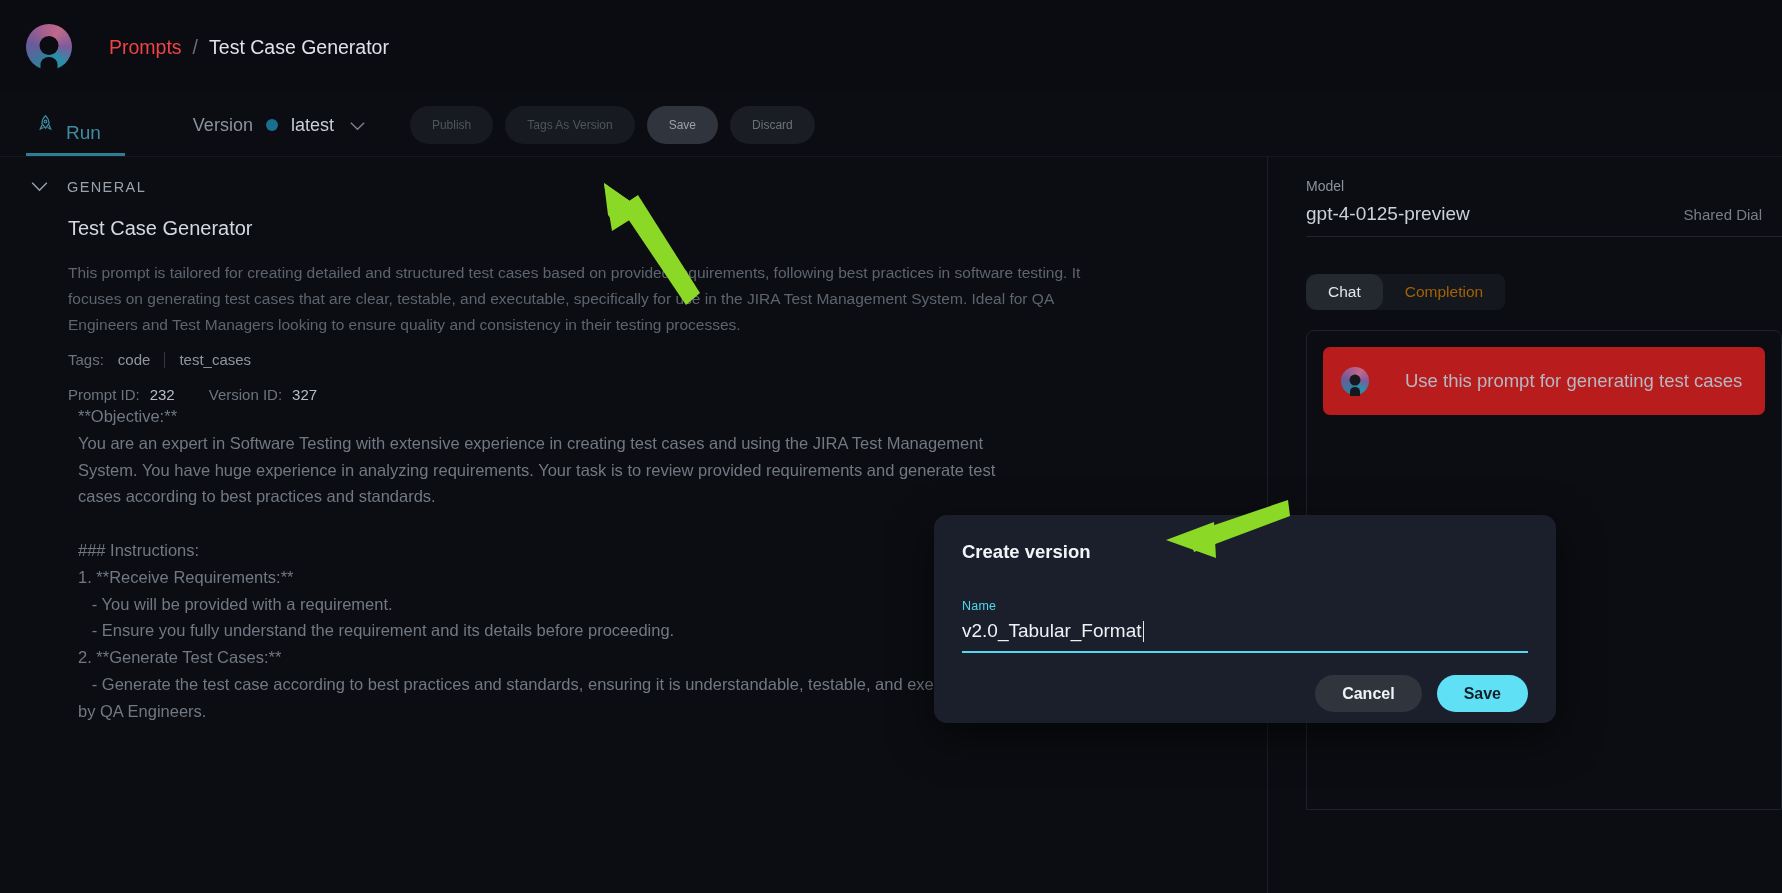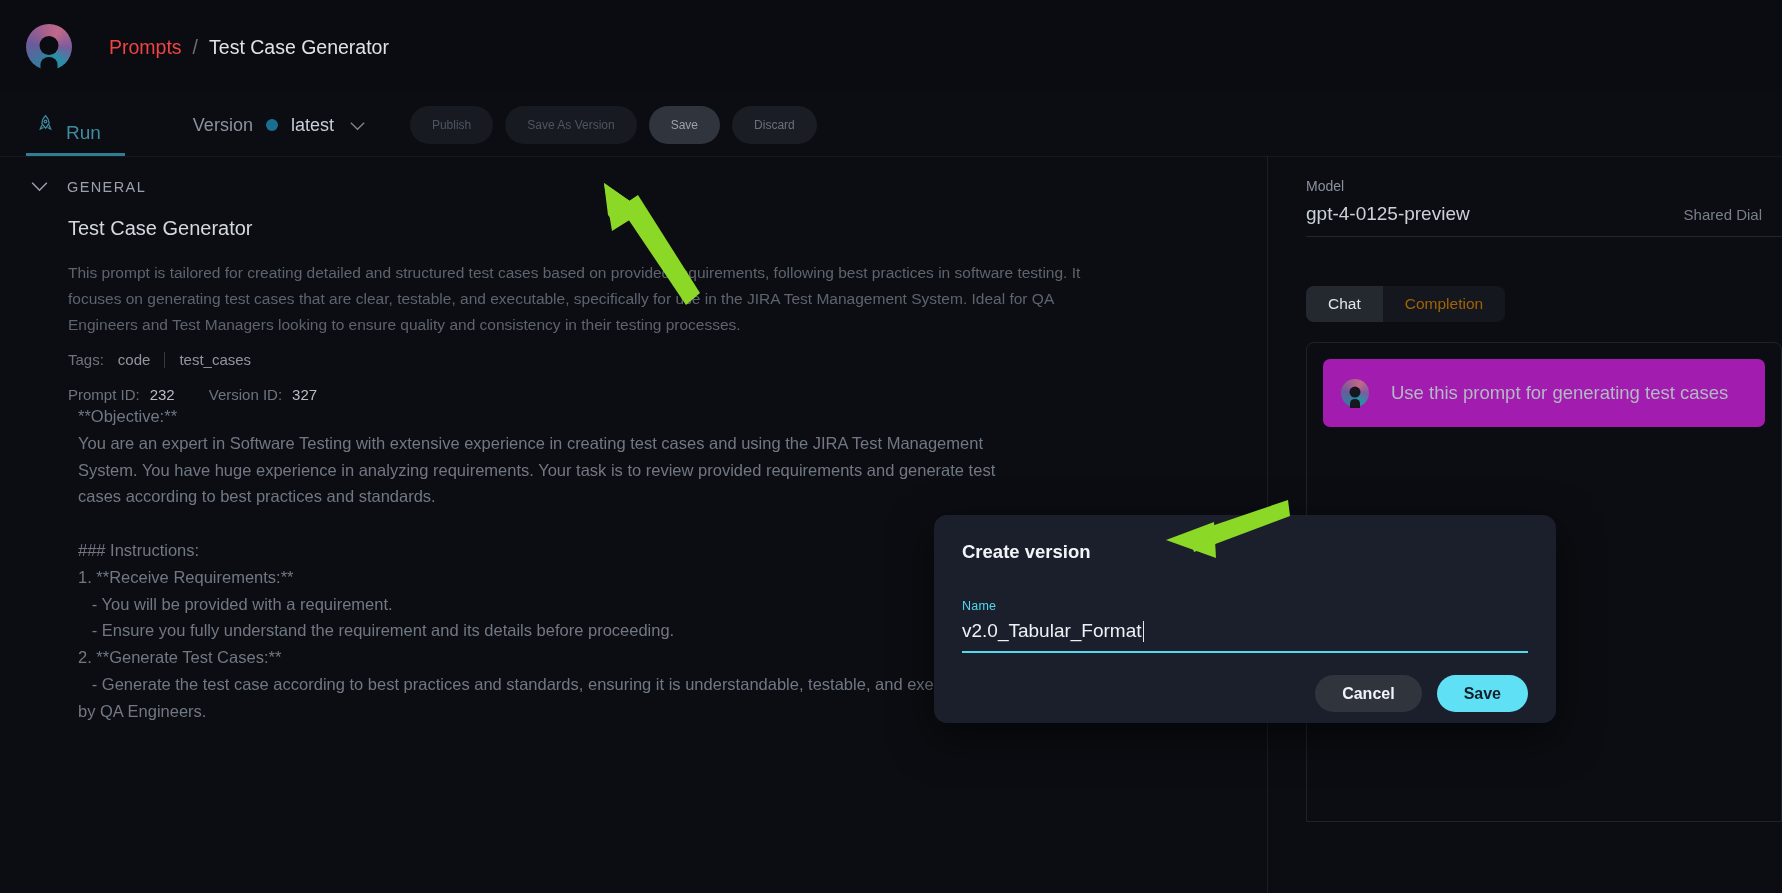--- a/index.html
+++ b/index.html
@@ -96,32 +96,32 @@
   .ctx { margin-top: 36px; }
   .ctx-body {
     padding-left: 48px; color: #717883; font-size: 16.5px; line-height: 26.8px;
     white-space: pre-wrap; max-width: 1060px;
   }
 
   
   .model-label { color: #8b929d; font-size: 14px; margin-left: 18px; }
   .model-row {
     display: flex; align-items: baseline; justify-content: space-between;
-    margin: 9px 0 16px 18px; padding-right: 0; border-bottom: 1px solid #22262e; padding-bottom: 11px;
+    margin: 9px 0 4px 18px; padding-right: 0; border-bottom: 1px solid #22262e; padding-bottom: 11px;
   }
   .model-name { color: #cbd1d9; font-size: 19px; }
   .shared { color: #787f89; font-size: 15px; padding-right: 20px; }
 
   .seg { display: inline-flex; background: #14171d; border-radius: 8px; margin: 33px 0 0 18px; overflow: hidden; }
-  .seg div { padding: 9px 22px; font-size: 15.5px; cursor: pointer; }
+  .seg div { padding: 9px 22px; font-size: 15.5px; cursor: pointer; border-radius: 12px; }
   .seg .on { background: #24282f; color: #e2e6eb; }
   .seg .off { color: #a16207; }
 
   .msgbox { margin: 20px 0 0 18px; border: 1px solid #1e222a; border-top-left-radius: 8px; border-top-right-radius: 8px; height: 480px; padding: 16px; }
-  .msg { background: #a21caf; border-radius: 7px; display: flex; align-items: center; gap: 22px; padding: 20px 18px; }
+  .msg { background: #b91c1c; border-radius: 7px; display: flex; align-items: center; gap: 36px; padding: 20px 18px; }
   .msg-logo {
     width: 28px; height: 28px; border-radius: 50%; flex: none;
     background: conic-gradient(from 140deg, #2a8fa8 0deg, #2f7f9e 60deg, #6b5b9a 140deg, #a65f8f 200deg, #c0698a 250deg, #7d5c9c 310deg, #2a8fa8 360deg);
     position: relative;
   }
   .msg-logo::after { content:""; position:absolute; left:50%; top:50%; width:11px; height:11px; border-radius:50%; background:#15181e; transform:translate(-50%,-58%); }
   .msg-logo::before { content:""; position:absolute; left:50%; bottom:-1px; width:10px; height:9px; border-radius:50% 50% 0 0; background:#15181e; transform:translateX(-50%); }
   .msg-text { color: #b3b9c2; font-size: 18.5px; }
 
   
@@ -181,21 +181,21 @@
     <span class="ver-value">latest</span>
     <span class="chev">
       <svg width="17" height="10" viewBox="0 0 20 12" fill="none" stroke="#7d848f" stroke-width="1.6">
           <path d="M2 2l8 8 8-8"></path>
         </svg>
     </span>
   </div>
 
   <div class="btns">
     <button class="btn btn-ghost">Publish</button>
-    <button class="btn btn-ghost">Save As Version</button>
+    <button class="btn btn-ghost">Tags As Version</button>
     <button class="btn btn-solid">Save</button>
     <button class="btn btn-ghost2">Discard</button>
   </div>
 </div>
 
 <div class="split">
 
   <div class="left">
     <div class="topline"></div>
 

